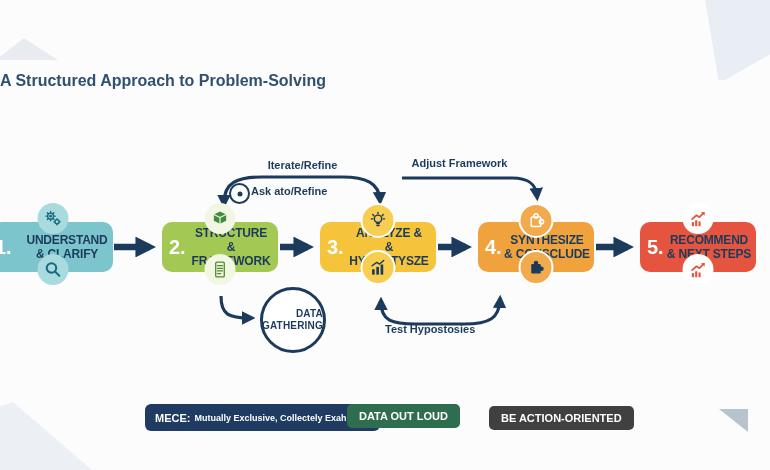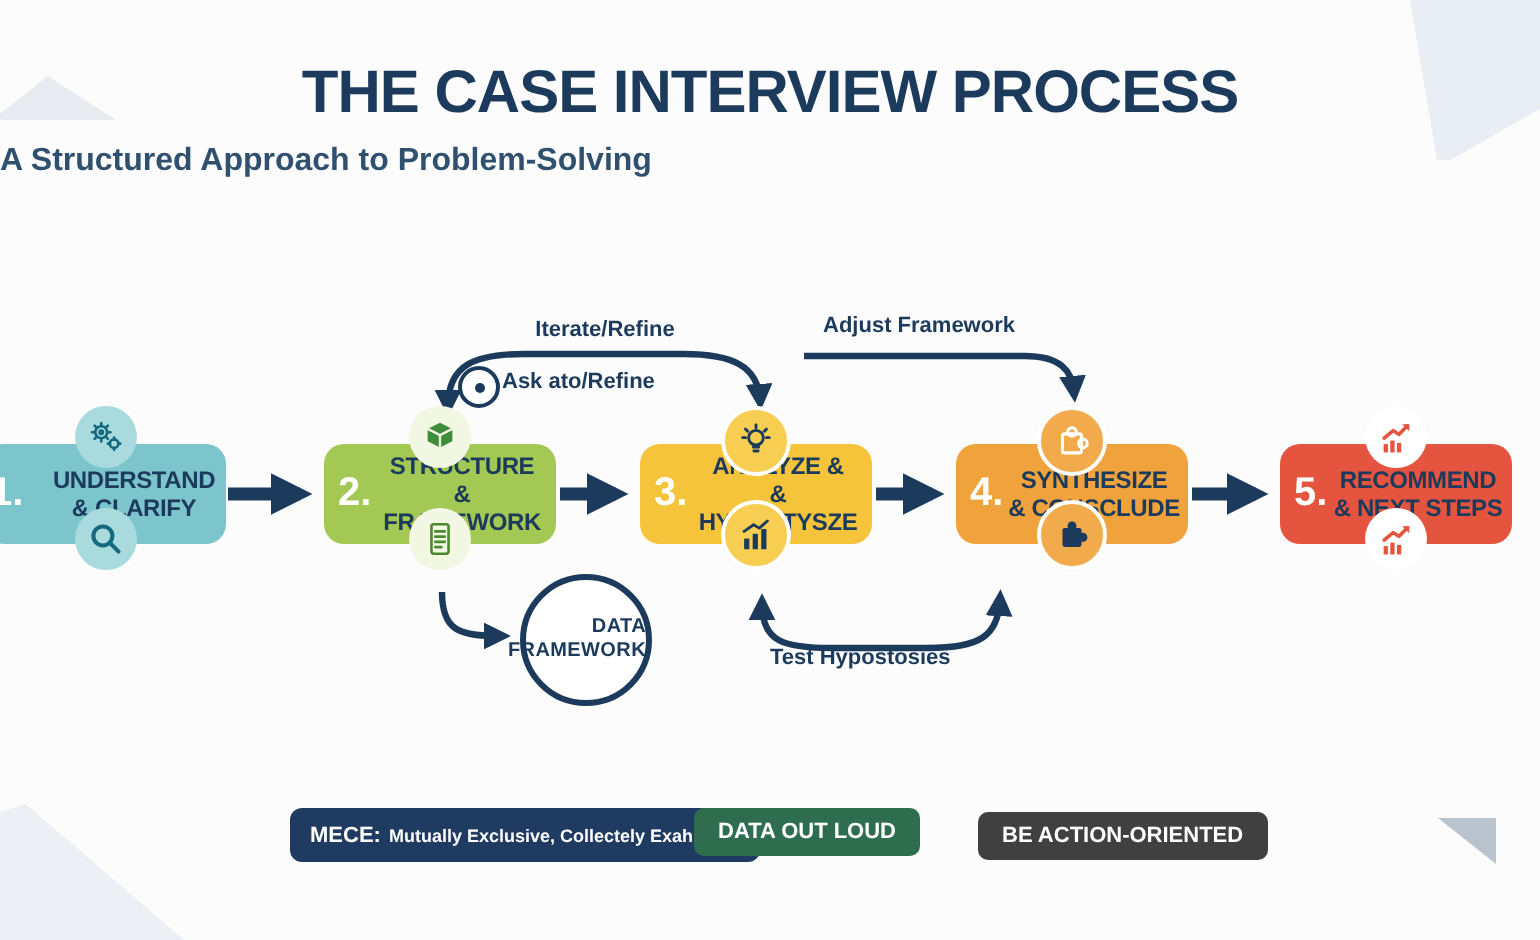--- a/index.html
+++ b/index.html
@@ -78,21 +78,20 @@
 </head>
 <body>
 
 <div class="canvas">
 
   <div class="deco deco-tl"></div>
   <div class="deco deco-tr"></div>
   <div class="deco deco-bl"></div>
   <div class="deco deco-br"></div>
 
-  <h1 class="title">THE CASE INTERVIEW PROCESS</h1>
   <p class="subtitle">A Structured Approach to Problem-Solving</p>
 
   <svg class="flow" width="770" height="470">
     <defs>
       <marker id="mBig" viewBox="0 0 10 10" refX="7" refY="5" markerWidth="3.2" markerHeight="3.2" orient="auto">
         <path d="M0 0L10 5L0 10z"></path>
         </marker>
       <marker id="mSm" viewBox="0 0 10 10" refX="6" refY="5" markerWidth="4.2" markerHeight="4.2" orient="auto">
         <path d="M0 0L10 5L0 10z"></path>
         </marker>
@@ -243,21 +242,21 @@
   </div>
 
   <div class="ann ann-iterate">Iterate/Refine</div>
   <span class="target"></span>
   <div class="ann ann-ask">Ask ato/Refine</div>
   <div class="ann ann-adjust">Adjust Framework</div>
   <div class="ann ann-test">Test Hypostosies</div>
 
   <div class="dg-circle">
     <div>DATA</div>
-    <div>FRAMEWORK</div>
+    <div>GATHERING</div>
   </div>
 
   <div class="badge badge-mece">
     <span class="pfx">MECE:</span>
     <span class="txt">Mutually Exclusive, Collectely Exahusive</span>
   </div>
   <div class="badge badge-think">DATA OUT LOUD</div>
   <div class="badge badge-action">BE ACTION-ORIENTED</div>
 
 </div>

